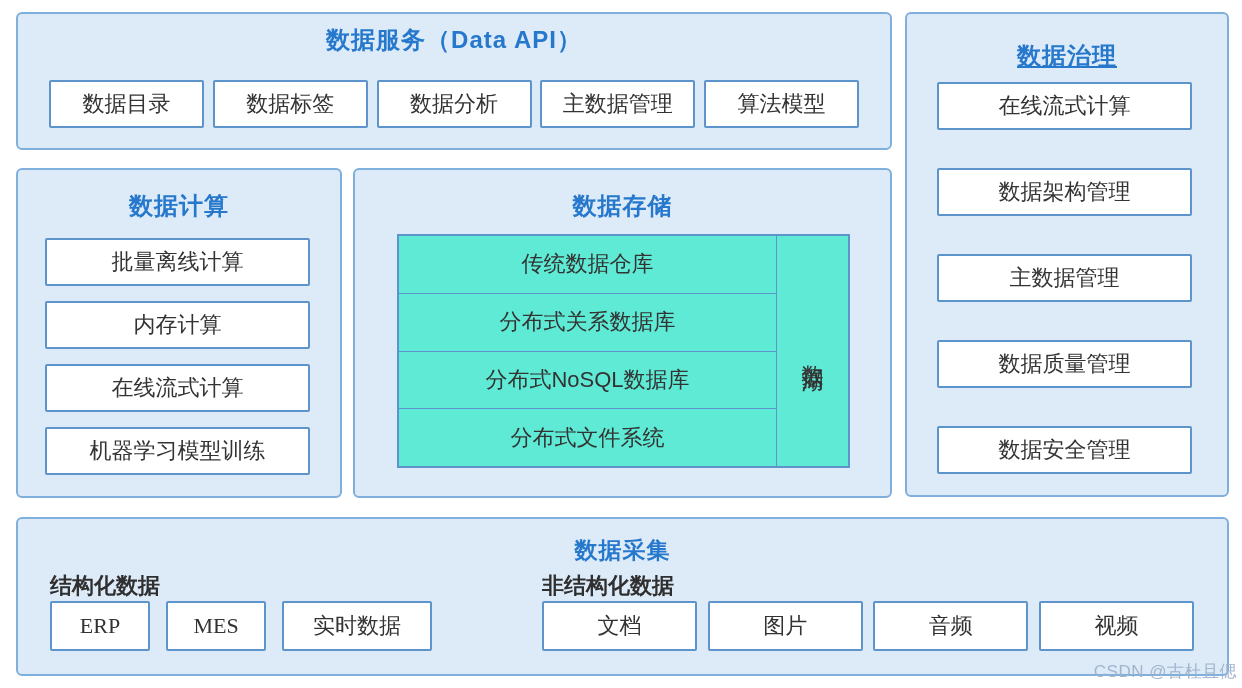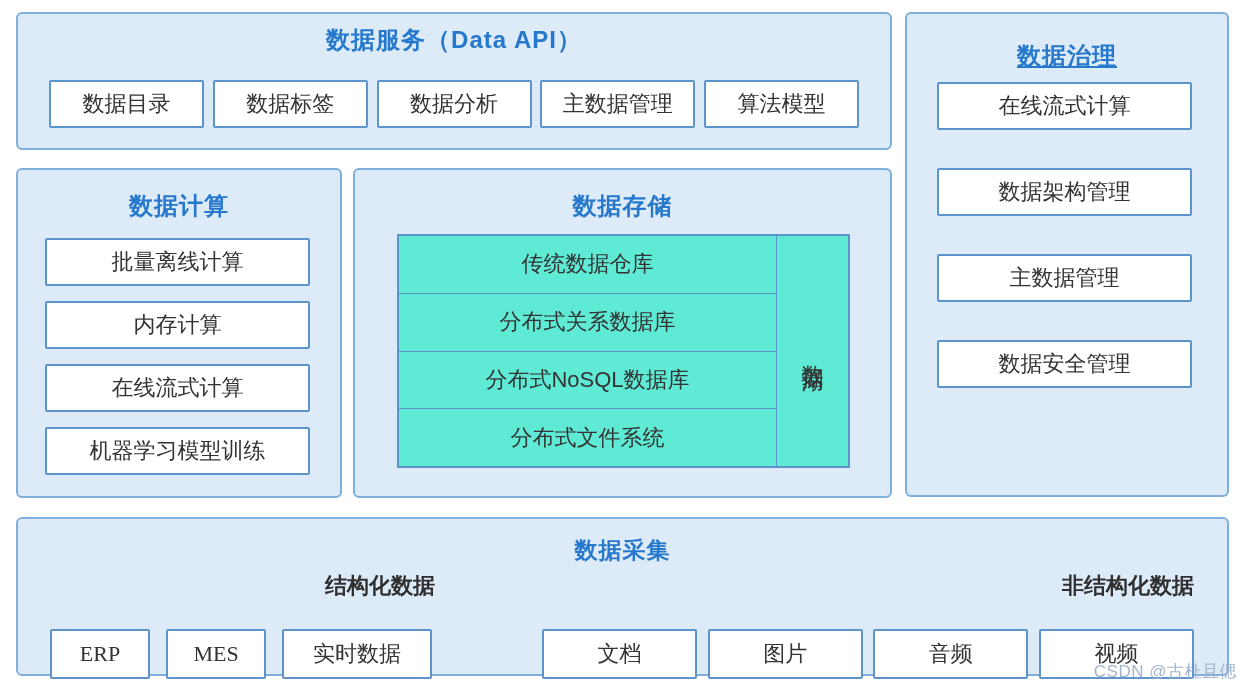--- a/index.html
+++ b/index.html
@@ -96,25 +96,25 @@
   
   .governance-stack {
     position: absolute; left: 30px; top: 68px;
     display: flex; flex-direction: column; gap: 38px;
   }
   .governance-stack .box { width: 255px; height: 48px; }
 
   
   .collection-group { position: absolute; top: 52px; }
   .collection-group .group-label {
-    text-align: right;
+    text-align: left;
     font-size: 22px;
     font-weight: 700;
     color: #2f2f2f;
-    margin-bottom: 28px;
+    margin-bottom: 0;
     white-space: nowrap;
   }
   .group-boxes { display: flex; }
   .collection-group .box { height: 50px; }
 
   #group-structured { left: 32px; width: 385px; }
   #group-structured .group-boxes { gap: 16px; }
   #group-structured .box-erp { width: 100px; }
   #group-structured .box-mes { width: 100px; }
   #group-structured .box-realtime { width: 150px; }
@@ -170,20 +170,21 @@
       <div class="storage-side">数据湖</div>
     </div>
   </section>
 
   <section class="panel" id="panel-governance">
     <h2 class="panel-title">数据治理</h2>
     <div class="governance-stack">
       <div class="box">在线流式计算</div>
       <div class="box">数据架构管理</div>
       <div class="box">主数据管理</div>
+      <div class="box">数据质量管理</div>
       <div class="box">数据安全管理</div>
     </div>
   </section>
 
   <section class="panel" id="panel-collection">
     <h2 class="panel-title">数据采集</h2>
 
     <div class="collection-group" id="group-structured">
       <div class="group-label">结构化数据</div>
       <div class="group-boxes">

